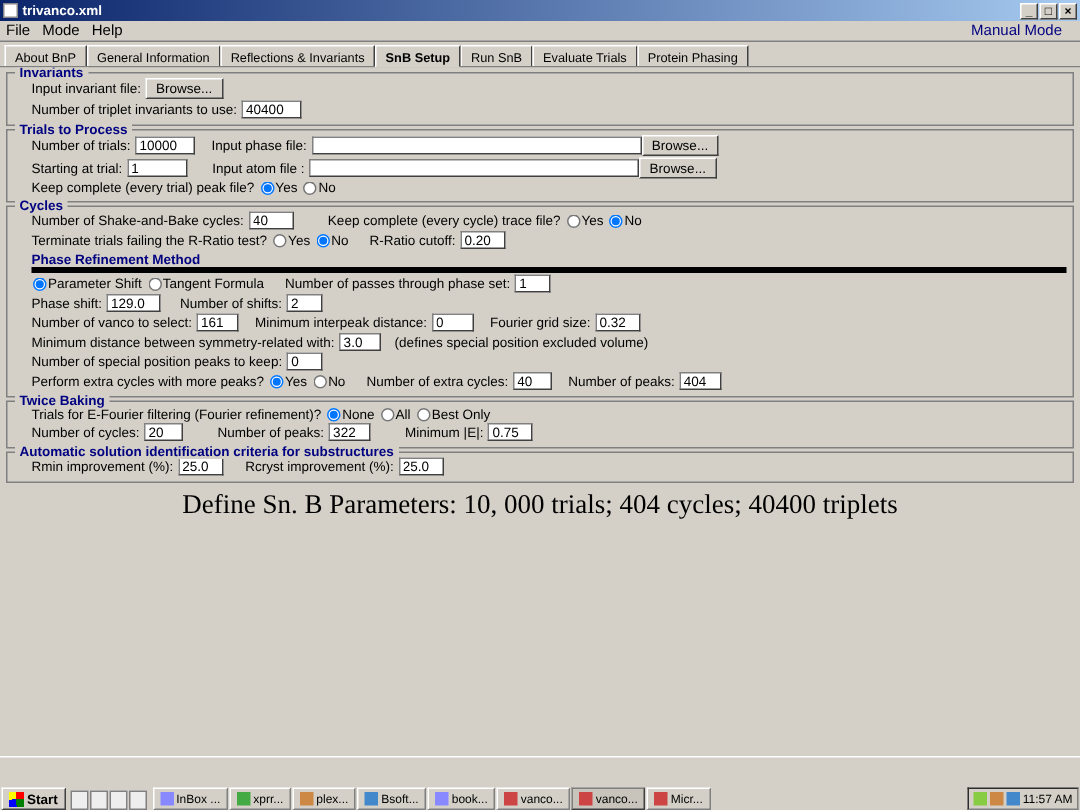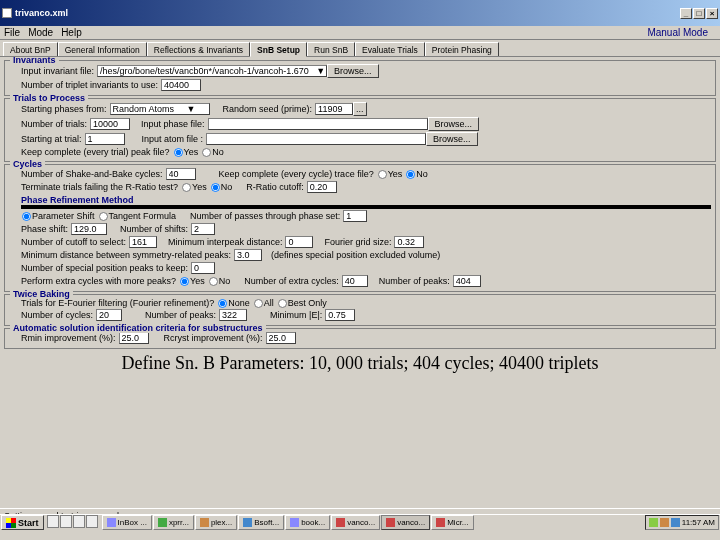--- a/index.html
+++ b/index.html
@@ -1,38 +1,38 @@
 <!DOCTYPE html>
 <html><head>
 <meta charset="utf-8">
 <style>
 * { box-sizing: border-box; margin: 0; padding: 0; font-family: "Tahoma", "MS Sans Serif", sans-serif; }
 body { width: 720px; height: 540px; overflow: hidden; background: #d4d0c8; font-size: 9px; }
-.titlebar { background: linear-gradient(90deg,#0a246a,#a6caf0); height:26px; color:#fff; display:flex; align-items:center; padding:0 2px; font-size:9px; font-weight:bold; }
+.titlebar { background: linear-gradient(90deg,#0a246a,#a6caf0); height:14px; color:#fff; display:flex; align-items:center; padding:0 2px; font-size:9px; font-weight:bold; }
 .titlebar .icon { width:10px; height:10px; background:#fff; margin-right:3px; border:1px solid #888; }
 .titlebar .spacer { flex:1; }
 .winbtn { width:12px; height:11px; background:#d4d0c8; border:1px solid #fff; border-right-color:#404040; border-bottom-color:#404040; margin-left:1px; display:flex; align-items:center; justify-content:center; font-size:8px; color:#000; font-weight:bold; }
 .menubar { background:#d4d0c8; height:14px; display:flex; align-items:center; padding:0 4px; border-bottom:1px solid #808080; }
 .menubar span { margin-right:8px; font-size:10px; }
 .menubar .right { margin-left:auto; color:#000080; font-weight:normal; }
 .tabs { display:flex; padding:2px 3px 0 3px; background:#d4d0c8; border-bottom:1px solid #808080; }
 .tab { padding:2px 6px 1px 6px; background:#d4d0c8; border:1px solid #fff; border-right-color:#404040; border-top-color:#fff; border-bottom:none; font-size:8.5px; margin-right:0; position:relative; }
 .tab.active { background:#d4d0c8; font-weight:bold; z-index:2; border-bottom:1px solid #d4d0c8; margin-bottom:-1px;}
 .content { background:#d4d0c8; padding:3px 4px; height:440px; overflow:hidden; }
 .sect { border:1px solid #808080; border-radius:0; margin-bottom:2px; padding:2px 4px 3px 16px; position:relative; }
 .sect-title { position:absolute; top:-6px; left:5px; background:#d4d0c8; padding:0 3px; color:#000080; font-weight:bold; font-size:9px; }
 .row { display:flex; align-items:center; margin:1px 0; font-size:9px; flex-wrap:nowrap; white-space:nowrap; }
 .row label, .row span { margin-right:3px; }
 input[type=text] { font-size:9px; height:12px; padding:0 2px; background:#fff; border:1px solid #404040; border-top-color:#808080; border-left-color:#808080; }
 .btn { font-size:9px; height:14px; padding:0 6px; background:#d4d0c8; border:1px solid #fff; border-right-color:#404040; border-bottom-color:#404040; cursor:pointer; }
 .radio { width:9px; height:9px; margin:0 1px; }
 .subhead { color:#000080; font-weight:bold; font-size:9px; margin:2px 0 1px 0; border-bottom:4px solid #000000; }
 .statusbar { position:absolute; left:0; bottom:18px; width:720px; height:14px; background:#d4d0c8; border-top:1px solid #fff; display:flex; align-items:center; font-size:9px; padding:0 4px; }
 .statusbar .dots { margin-left:auto; letter-spacing:1px; }
-.taskbar { position:absolute; left:0; bottom:0; width:720px; height:26px; background:#d4d0c8; border-top:1px solid #fff; display:flex; align-items:flex-start; padding:0 1px; font-size:9px; }
+.taskbar { position:absolute; left:0; bottom:0; width:720px; height:36px; background:#d4d0c8; border-top:1px solid #fff; display:flex; align-items:flex-end; padding:0 1px; font-size:9px; }
 .start { background:#d4d0c8; border:1px solid #fff; border-right-color:#404040; border-bottom-color:#404040; height:15px; padding:0 4px; display:flex; align-items:center; font-weight:bold; }
 .start .logo { width:10px; height:10px; background:conic-gradient(red 0 25%, green 0 50%, blue 0 75%, yellow 0); margin-right:2px; }
 .qlaunch { display:flex; margin:0 3px; }
 .qlaunch div { width:12px; height:13px; border:1px solid #808080; margin-right:1px; background:#eee; }
 .taskbtn { background:#d4d0c8; border:1px solid #808080; border-top-color:#fff; border-left-color:#fff; height:15px; padding:0 4px; margin-right:1px; display:flex; align-items:center; font-size:8px; max-width:62px; overflow:hidden; }
 .taskbtn.active { border:1px solid #404040; border-top-color:#808080; border-left-color:#808080; background:#c8c4bc; }
 .tbicon { width:9px; height:9px; background:#88f; margin-right:2px; flex-shrink:0; }
 .tray { margin-left:auto; border:1px inset #808080; height:15px; display:flex; align-items:center; padding:0 3px; font-size:8px; }
 .tray div { width:9px; height:9px; margin-right:2px; }
 .caption { font-family:"Times New Roman",serif; font-size:18px; text-align:center; margin-top:4px; }
@@ -65,39 +65,30 @@
   <div class="tab">Evaluate Trials</div>
   <div class="tab">Protein Phasing</div>
 </div>
 
 <div class="content">
 
   <div class="sect">
     <div class="sect-title">Invariants</div>
     <div class="row">
       <label>Input invariant file:</label>
-      <input type="text" style="width: 230px;" value="/hes/gro/bone/test/vancb0n*/vancoh-1/vancoh-1.670   ▼">
       <button class="btn">Browse...</button>
     </div>
     <div class="row">
       <label>Number of triplet invariants to use:</label>
       <input type="text" style="width: 40px;" value="40400">
     </div>
   </div>
 
   <div class="sect">
     <div class="sect-title">Trials to Process</div>
-    <div class="row">
-      <label>Starting phases from:</label>
-      <input type="text" style="width: 100px;" value="Random Atoms     ▼">
-      <span style="width:10px"></span>
-      <label>Random seed (prime):</label>
-      <input type="text" style="width: 38px;" value="11909">
-      <button class="btn" style="padding:0 2px">...</button>
-    </div>
     <div class="row">
       <label>Number of trials:</label>
       <input type="text" style="width: 40px;" value="10000">
       <span style="width:8px"></span>
       <label>Input phase file:</label>
       <input type="text" style="width: 220px;" value="">
       <button class="btn">Browse...</button>
     </div>
     <div class="row">
       <label>Starting at trial:</label>
@@ -151,31 +142,31 @@
     </div>
     <div class="row">
       <label>Phase shift:</label>
       <input type="text" style="width: 36px;" value="129.0">
       <span style="width:10px"></span>
       <label>Number of shifts:</label>
       <input type="text" style="width: 24px;" value="2">
     </div>
 
     <div class="row">
-      <label>Number of cutoff to select:</label>
+      <label>Number of vanco to select:</label>
       <input type="text" style="width: 28px;" value="161">
       <span style="width:8px"></span>
       <label>Minimum interpeak distance:</label>
       <input type="text" style="width: 28px;" value="0">
       <span style="width:8px"></span>
       <label>Fourier grid size:</label>
       <input type="text" style="width: 30px;" value="0.32">
     </div>
     <div class="row">
-      <label>Minimum distance between symmetry-related peaks:</label>
+      <label>Minimum distance between symmetry-related with:</label>
       <input type="text" style="width: 28px;" value="3.0">
       <span style="width:6px"></span>
       <span>(defines special position excluded volume)</span>
     </div>
     <div class="row">
       <label>Number of special position peaks to keep:</label>
       <input type="text" style="width: 24px;" value="0">
     </div>
     <div class="row">
       <label>Perform extra cycles with more peaks?</label>

